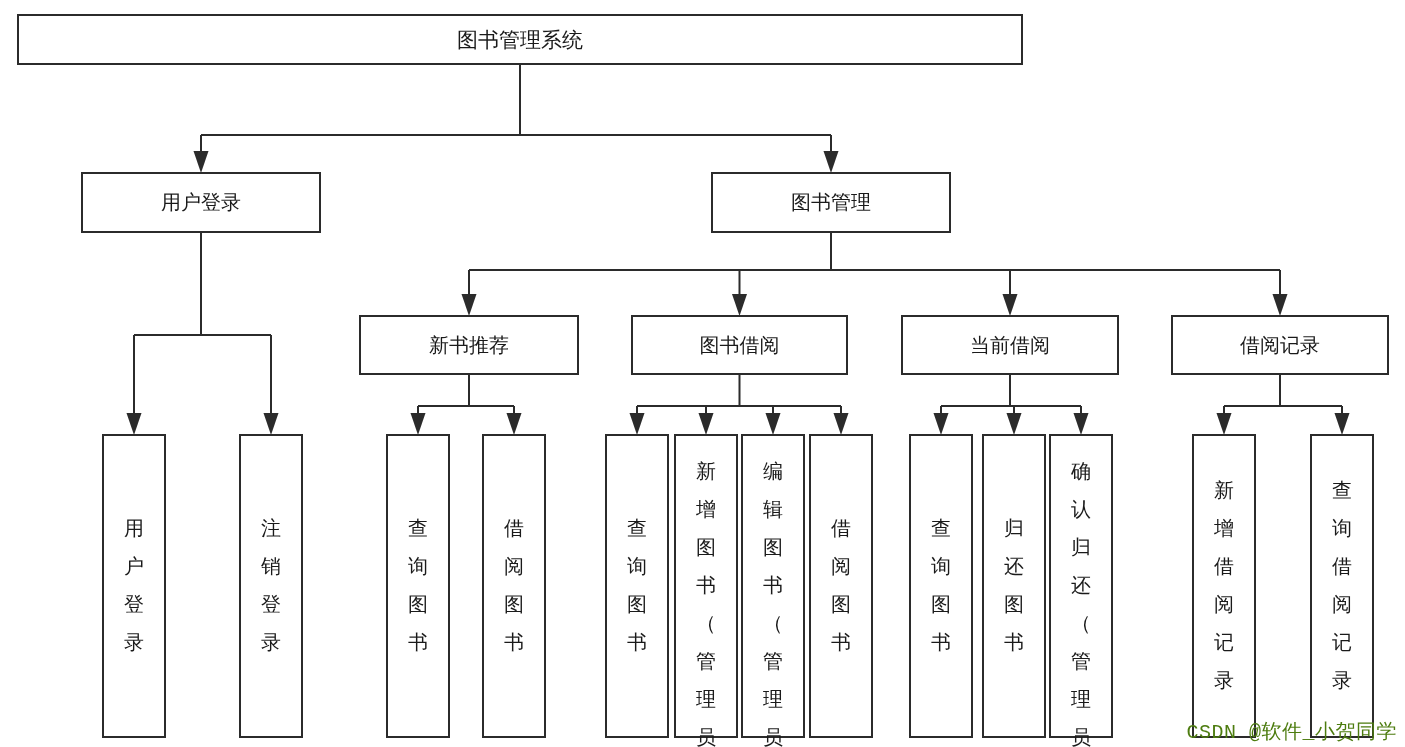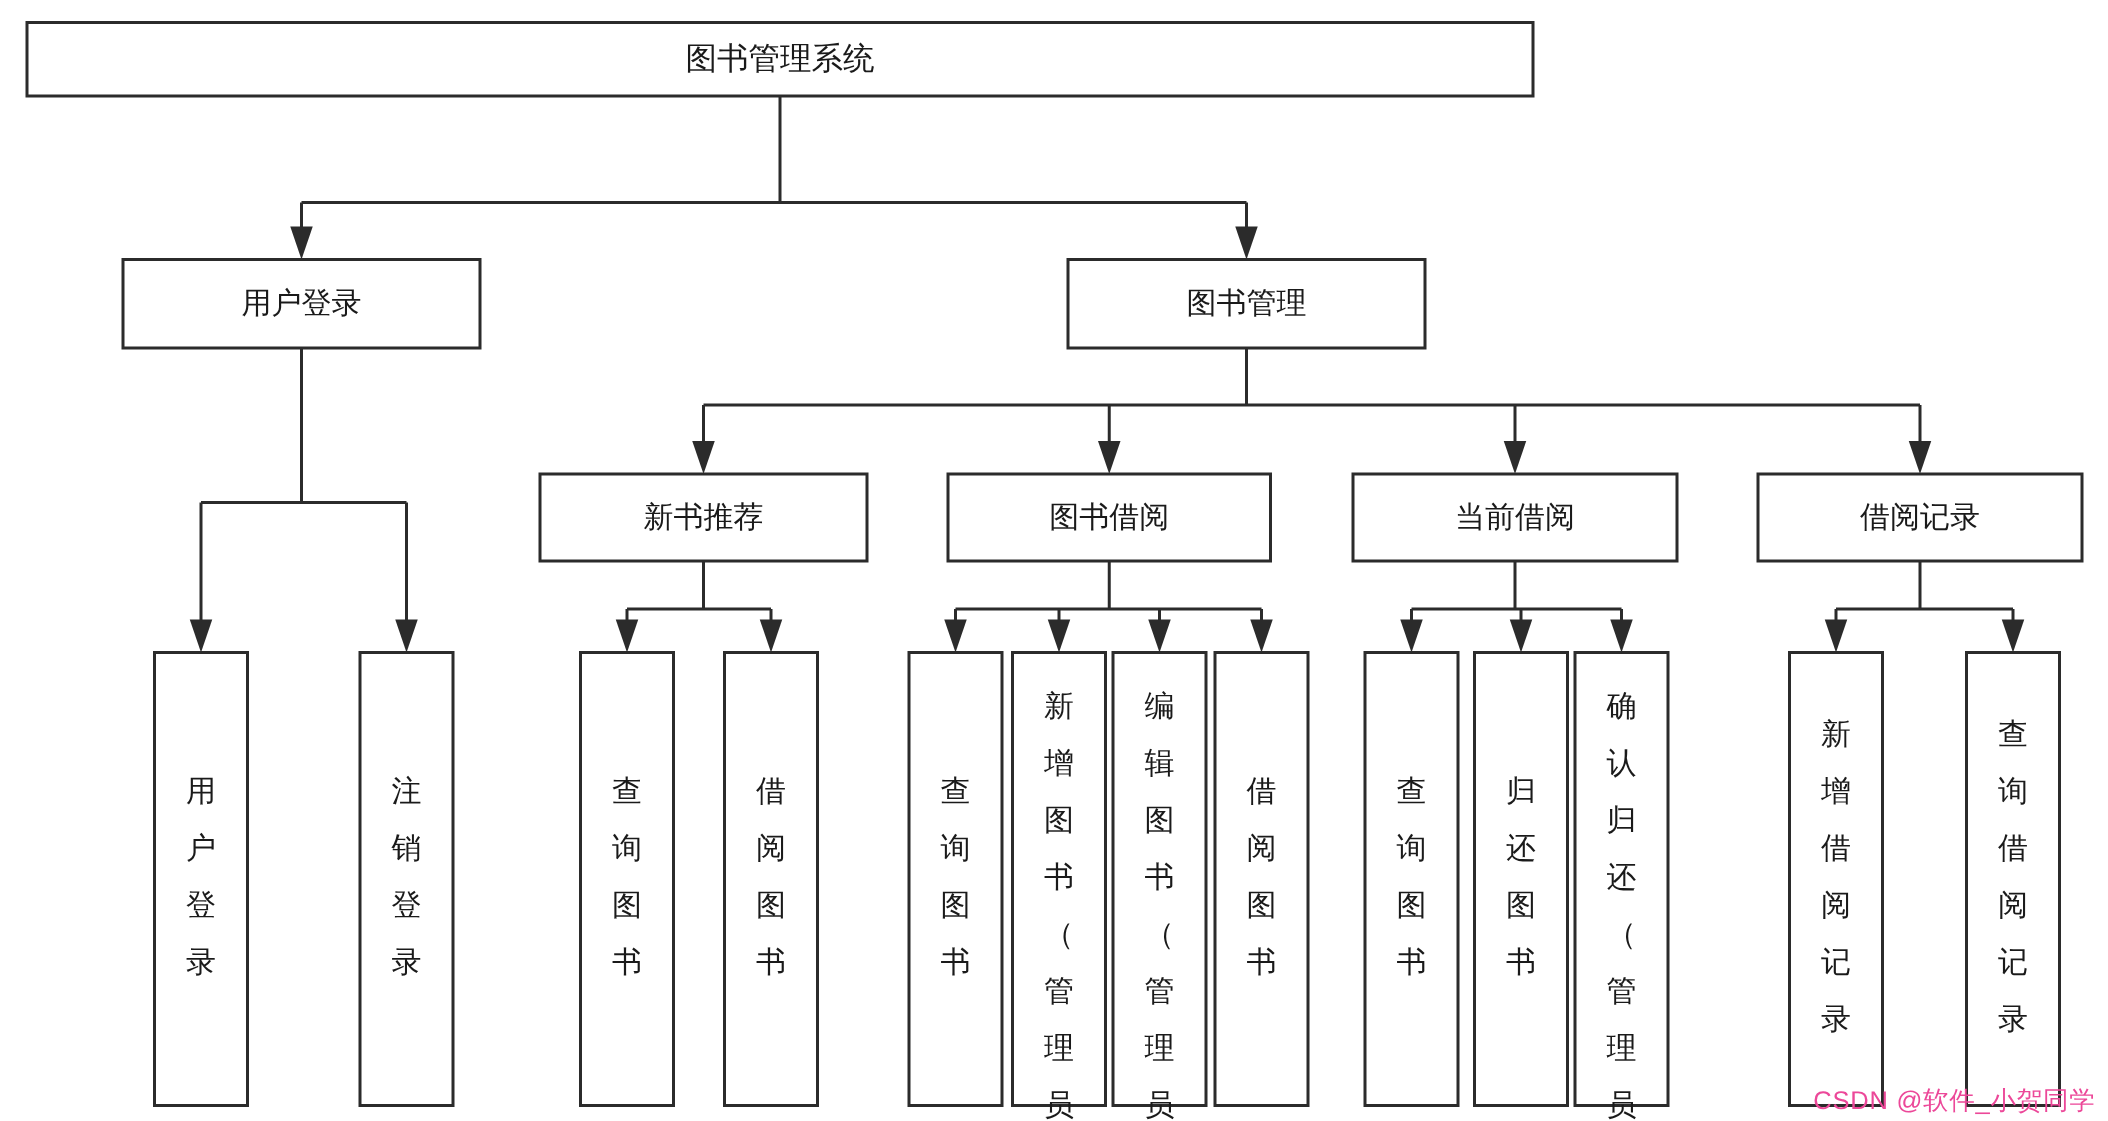--- a/index.html
+++ b/index.html
@@ -22,23 +22,23 @@
   }
   .label-h{font-size:21px;}
   .label-lv2{font-size:20px;}
   .label-lv3{font-size:20px;}
   .label-leaf{font-size:20px;}
 
   .watermark{
     position:absolute;
     right:8px;
     bottom:2px;
-    font-family:Liberation Sans, sans-serif;
-    font-size:17px;
-    color:#ec4899;
+    font-family:Liberation Mono, monospace;
+    font-size:20px;
+    color:#4d7c0f;
     white-space:nowrap;
     letter-spacing:0.5px;
     pointer-events:none;
   }
 </style>
 </head>
 <body>
 
 <div id="stage">
   <svg id="diagram" viewBox="0 0 1405 747">

